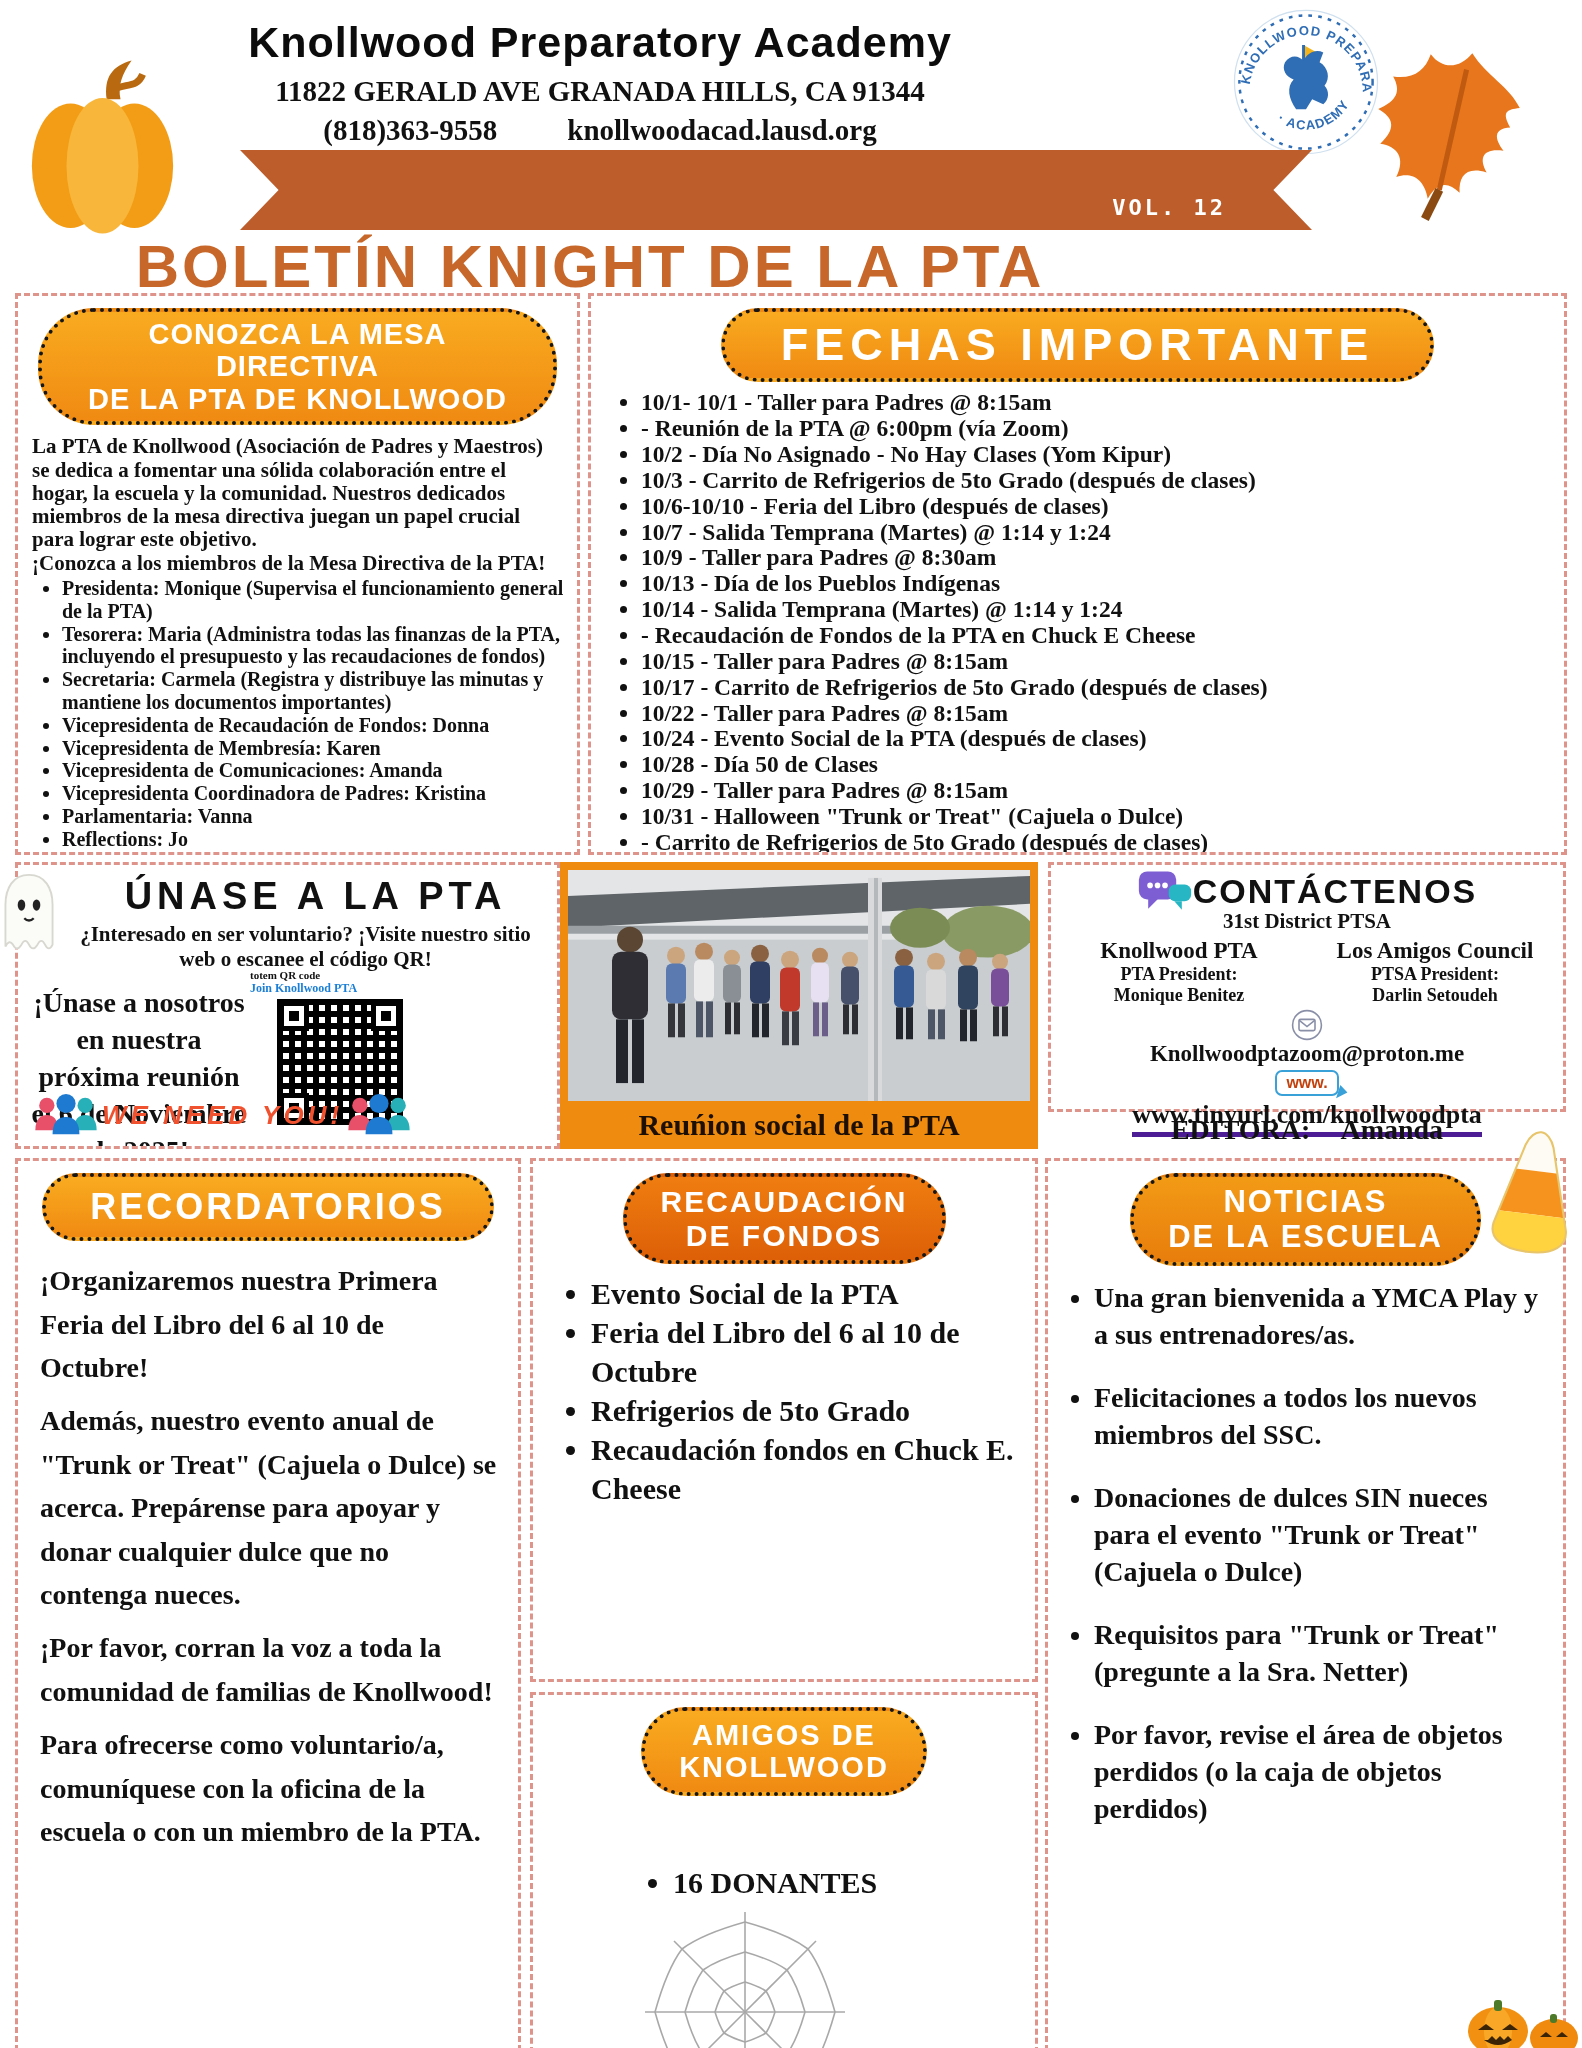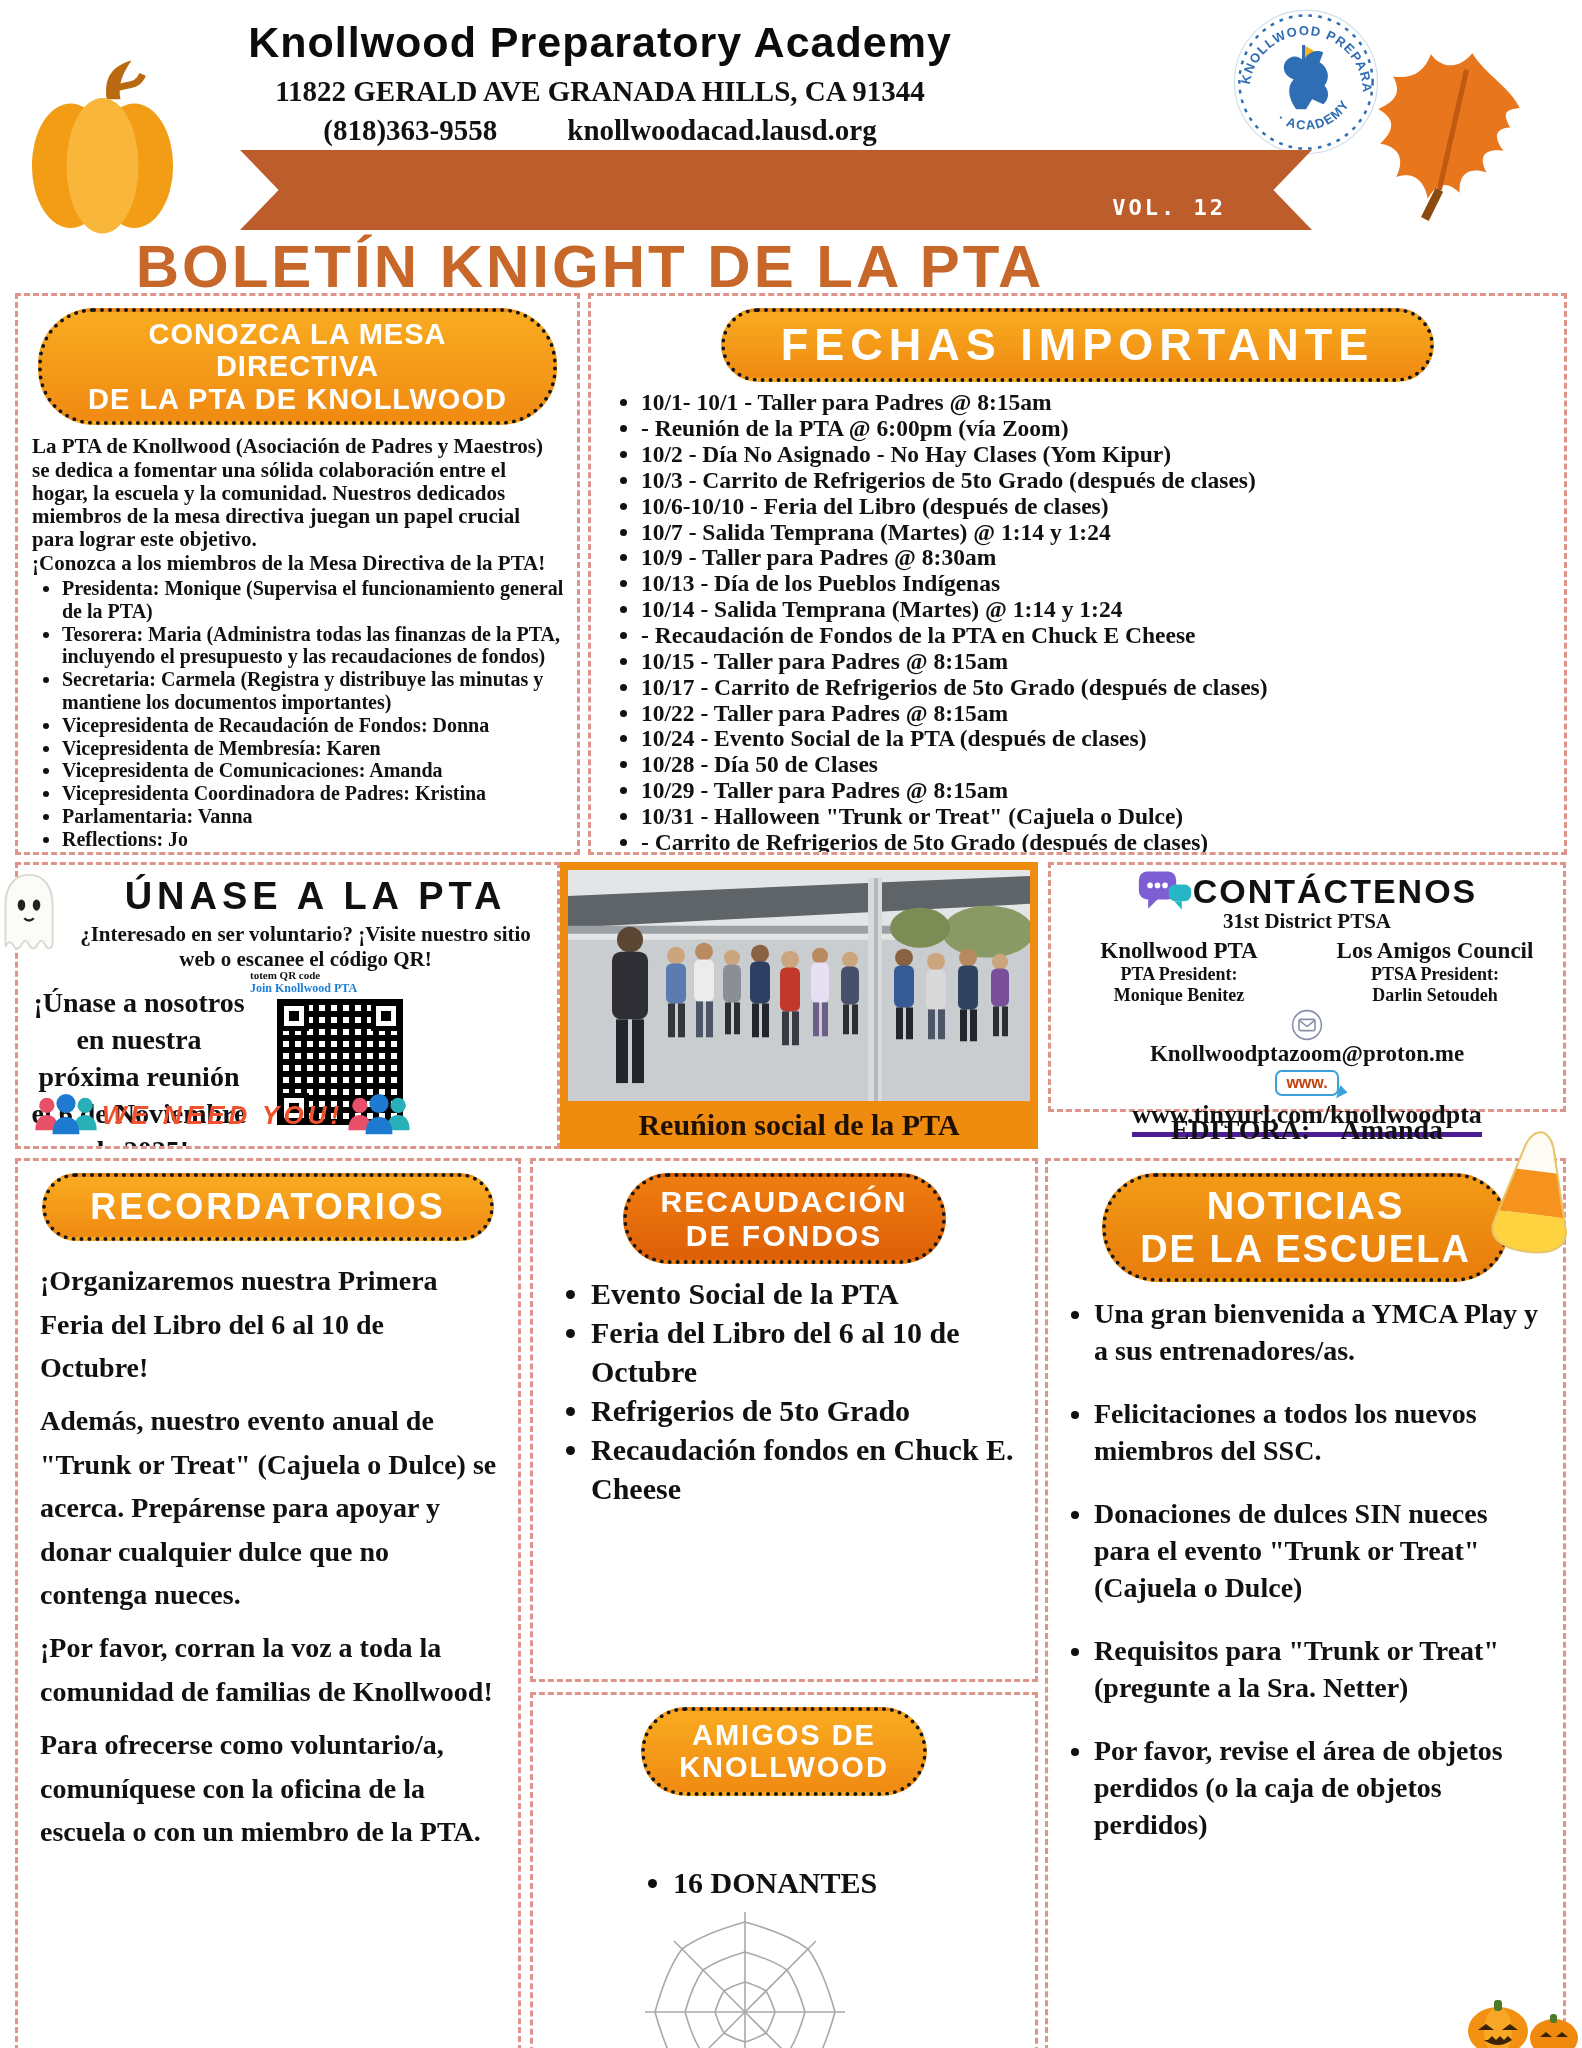--- a/index.html
+++ b/index.html
@@ -40,21 +40,21 @@
   .pill{ margin:12px auto 8px; width:fit-content; max-width:93%;
     background:linear-gradient(180deg,#f9ab20,#f08a12);
     border:4px dotted #161616; border-radius:56px; color:#fff;
     font-family:"Liberation Sans",sans-serif; font-weight:800; text-align:center; padding:8px 34px; }
   .pill span{ display:block; line-height:1.12; }
   #box-board .pill{ font-size:29px; letter-spacing:1px; padding:6px 26px; }
   #box-dates .pill{ font-size:45px; letter-spacing:6px; padding:8px 56px; }
   #box-reminders .pill{ font-size:36px; letter-spacing:3px; padding:10px 44px; }
   #box-fund .pill{ font-size:30px; letter-spacing:2px; background:linear-gradient(180deg,#ef7d10,#dd5f07); }
   #box-amigos .pill{ font-size:29px; letter-spacing:2px; }
-  #box-news .pill{ font-size:38px; letter-spacing:2px; background:linear-gradient(180deg,#f29a16,#e87d0c); }
+  #box-news .pill{ font-size:31px; letter-spacing:2px; background:linear-gradient(180deg,#f29a16,#e87d0c); }
 
   .copy{ font-weight:bold; }
   #box-board .intro{ font-size:21px; line-height:1.1; padding:2px 14px 0; }
   #box-board .intro2{ font-size:21px; line-height:1.15; padding:0 14px; }
   #box-board ul{ font-size:20px; line-height:1.14; margin:2px 0 0 44px; padding-right:8px; font-weight:bold; list-style:disc; }
   #box-dates ul{ font-size:23.5px; line-height:1.1; margin:6px 0 0 50px; padding-right:30px; font-weight:bold; list-style:disc; }
 
   
   #ghost{ left:-4px; top:866px; width:66px; height:96px; z-index:4; }
   .join-title{ font-family:"Liberation Sans",sans-serif; font-weight:800; font-size:38px; letter-spacing:5px;

